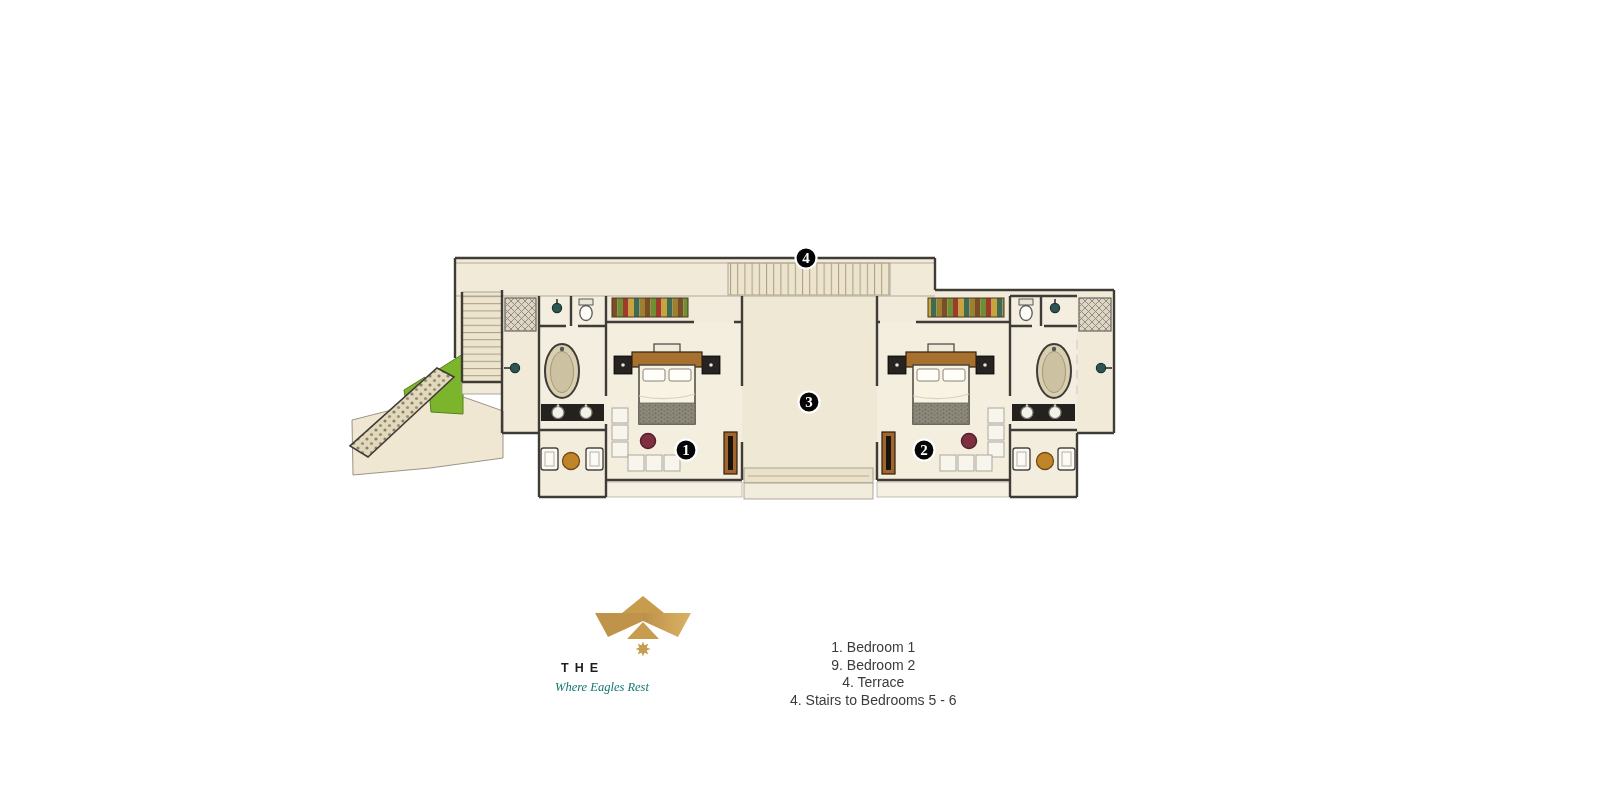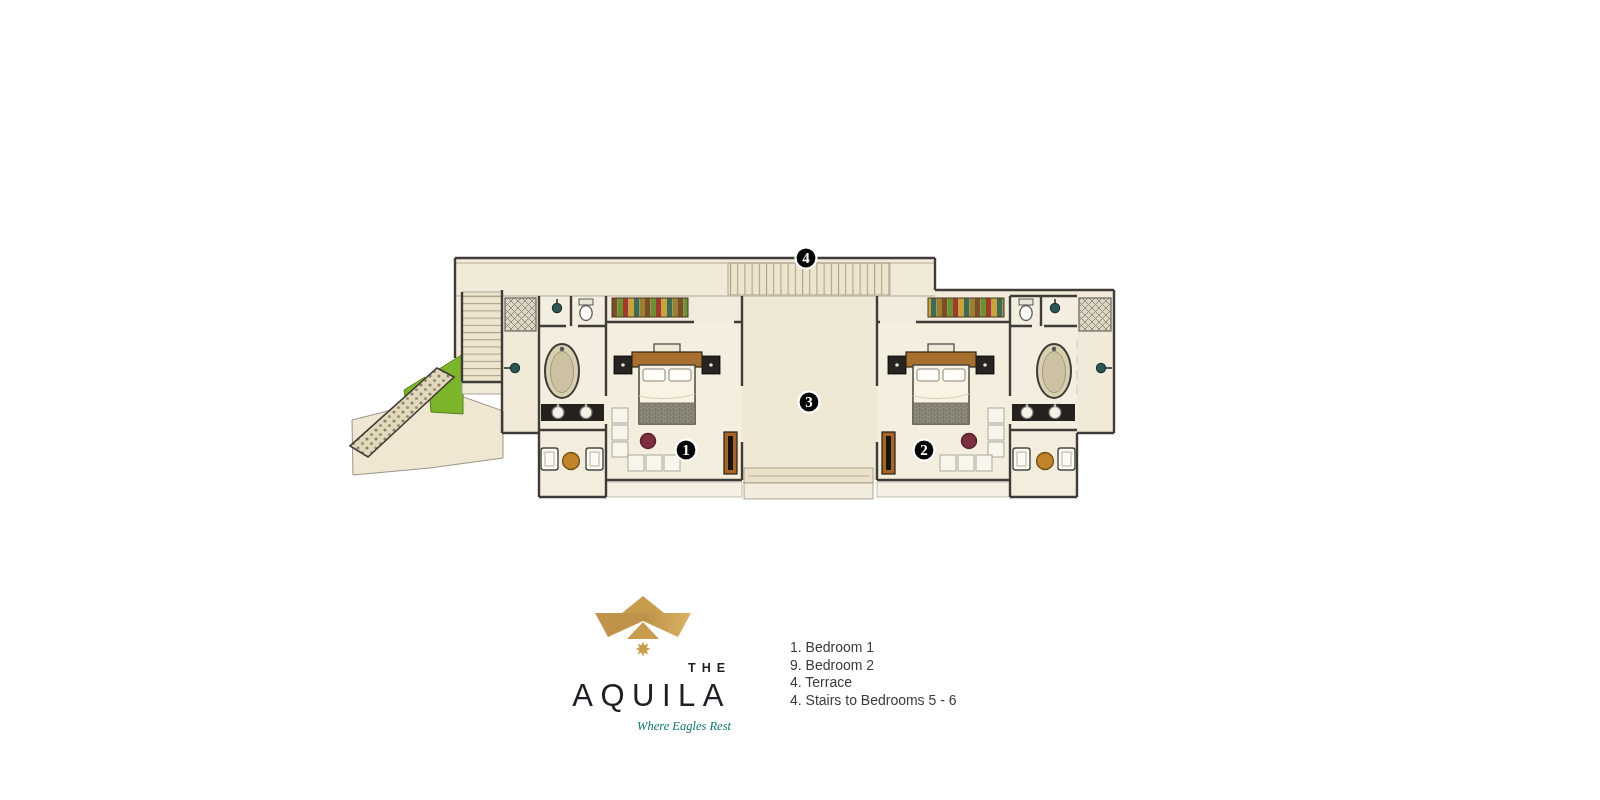--- a/index.html
+++ b/index.html
@@ -2,22 +2,22 @@
 <html><head>
 <meta charset="utf-8">
 <style>
   html,body{margin:0;padding:0;background:#ffffff;}
   .page{position:relative;width:1600px;height:800px;background:#ffffff;overflow:hidden;
         font-family:"Liberation Sans",sans-serif;}
   .plan-svg{position:absolute;left:0;top:0;}
   .plan-title{position:absolute;left:720px;top:596px;font-size:27px;color:#95875e;
               letter-spacing:0.5px;}
   .legend{position:absolute;left:790px;top:639px;color:#3b3b3b;font-size:14px;line-height:17.6px;}
-  .legend-item{white-space:pre;}
-  .logo{position:absolute;left:555px;top:583px;width:176px;text-align:right;}
+  .legend-item{white-space:pre;text-align:center;}
+  .logo{position:absolute;left:555px;top:583px;width:176px;text-align:left;}
   .logo-eagle{display:block;margin:0 auto;}
   .logo-the{margin-top:4px;font-size:12.5px;font-weight:bold;color:#1d1d20;
             letter-spacing:6px;padding-left:6px;}
   .logo-name{margin-top:3px;font-size:31px;font-weight:400;color:#1e1e24;
              letter-spacing:7.5px;padding-left:7.5px;}
   .logo-tagline{margin-top:5px;font-family:"Liberation Serif",serif;font-style:italic;
                 font-size:12.5px;color:#0f766e;}
   .badge-text{font-family:"Liberation Serif",serif;font-weight:bold;font-size:15px;fill:#ffffff;}
 </style>
 </head>
@@ -259,21 +259,20 @@
           <stop offset="1" stop-color="#d8b264"></stop>
         </linearGradient>
       </defs>
       <polygon points="643,596 622,613 664,613" fill="#c79d4d"></polygon>
       <polygon points="595,613 643,613 643,621 608,637" fill="#bf944a"></polygon>
       <polygon points="643,613 691,613 678,637 643,621" fill="url(#goldgrad)"></polygon>
       <polygon points="643,622 627,639 659,639" fill="#c79d4d"></polygon>
       <polygon fill="#c79e4f" points="650.5,649 646.7,650.5 648.3,654.3 644.5,652.7 643,656.5 641.5,652.7 637.7,654.3 639.3,650.5 635.5,649 639.3,647.5 637.7,643.7 641.5,645.3 643,641.5 644.5,645.3 648.3,643.7 646.7,647.5"></polygon>
     </svg>
     <div class="logo-the">THE</div>
-    <div class="logo-name">AQUILA</div>
     <div class="logo-tagline">Where Eagles Rest</div>
   </div>
 
 
   <div class="legend">
     <div class="legend-item">1. Bedroom 1</div>
     <div class="legend-item">9. Bedroom 2</div>
     <div class="legend-item">4. Terrace</div>
     <div class="legend-item">4. Stairs to Bedrooms 5 - 6</div>
   </div>

